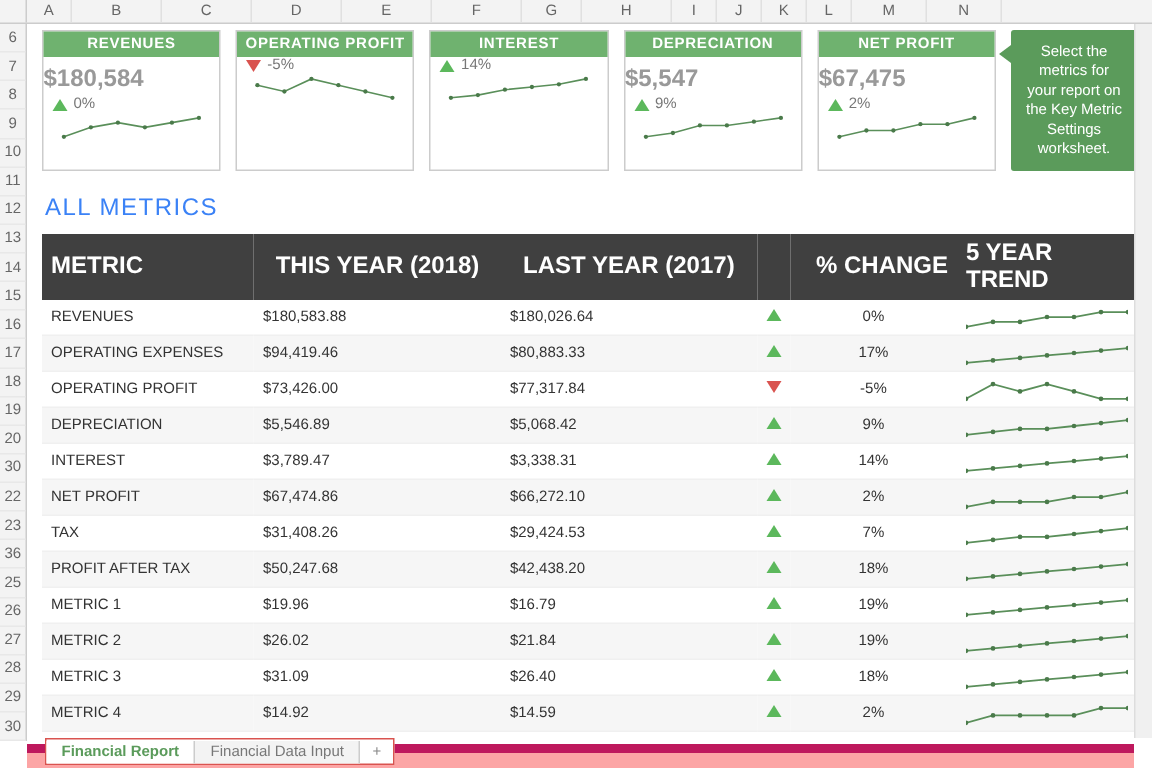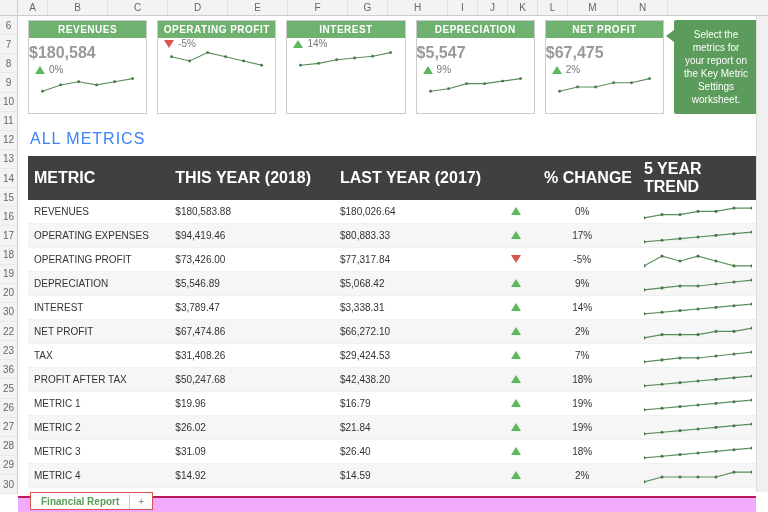--- a/index.html
+++ b/index.html
@@ -28,42 +28,42 @@
   .arrow-down { border-left: 5px solid transparent; border-right: 5px solid transparent; border-top: 8px solid #d9534f; }
 
   .hint-box { background: #5b9b5b; color: #fff; font-size: 10px; padding: 8px; width: 84px; line-height: 1.3; text-align: center; border-radius: 2px; position: relative; }
   .hint-box::before { content: ""; position: absolute; left: -8px; top: 10px; border-top: 6px solid transparent; border-bottom: 6px solid transparent; border-right: 8px solid #5b9b5b; }
 
   .section-title { font-size: 16px; color: #3b82f6; letter-spacing: 1px; margin: 6px 0 8px 2px; font-weight: 400; }
 
   
   table.metrics { width: 100%; border-collapse: collapse; font-size: 10px; }
   table.metrics thead th { background: #404040; color: #fff; font-weight: 700; padding: 4px 6px; text-align: left; font-size: 16px; }
-  table.metrics thead th.right { text-align: left; }
+  table.metrics thead th.right { text-align: center; }
   table.metrics thead th.center { text-align: right; }
   table.metrics tbody td { padding: 2.5px 6px; border-bottom: 1px solid #f0f0f0; }
   table.metrics tbody tr:nth-child(even) td { background: #f6f6f6; }
   td.right { }
   td.center { text-align: center; }
   .arr-cell { width: 20px; text-align: center; }
 
   
   svg.spark { width: 100%; height: 18px; display: block; }
   svg.spark polyline { fill: none; stroke: #5a8f5a; stroke-width: 1.2; }
   svg.spark circle { fill: #4a7a4a; }
 
   
   .sheet-tabs { position: absolute; left: 12px; bottom: 2px; display: flex; align-items: center; gap: 0; height: 18px; border: 1px solid #d9534f; background: #fff; font-size: 10px; }
   .sheet-tabs .tab { padding: 2px 10px; border-right: 1px solid #ccc; color: #5b9b5b; cursor: pointer; }
   .sheet-tabs .tab.active { background: #fff; font-weight: 600; }
   .sheet-tabs .tab.inactive { background: #f3f3f3; color: #777; }
   .sheet-tabs .add { padding: 0 8px; color: #888; }
 
   .scrollbar-v { position: absolute; right: 0; top: 16px; bottom: 20px; width: 12px; background: #f0f0f0; border-left: 1px solid #ddd; }
-  .scrollbar-h { position: absolute; left: 18px; right: 12px; bottom: 0; height: 16px; background: #f0abfc; border-top: 2px solid #be185d; }
+  .scrollbar-h { position: absolute; left: 18px; right: 12px; bottom: 0; height: 16px; background: #fca5a5; border-top: 6px solid #be185d; }
 </style>
 </head>
 <body>
 
 <div class="col-headers">
   <div class="rownum"></div>
 
 <div class="col" style="width: 30px;">A</div>
     <div class="col" style="width: 60px;">B</div>
     <div class="col" style="width: 60px;">C</div>
@@ -490,15 +490,16 @@
         </tbody>
     </table>
 
   </div>
 </div>
 
 <div class="scrollbar-v"></div>
 <div class="scrollbar-h">
   <div class="sheet-tabs">
       <div class="tab active">Financial Report</div>
+      <div class="tab inactive">Financial Data Input</div>
       <div class="add">+</div>
     </div>
 </div>
 
 </body></html>

